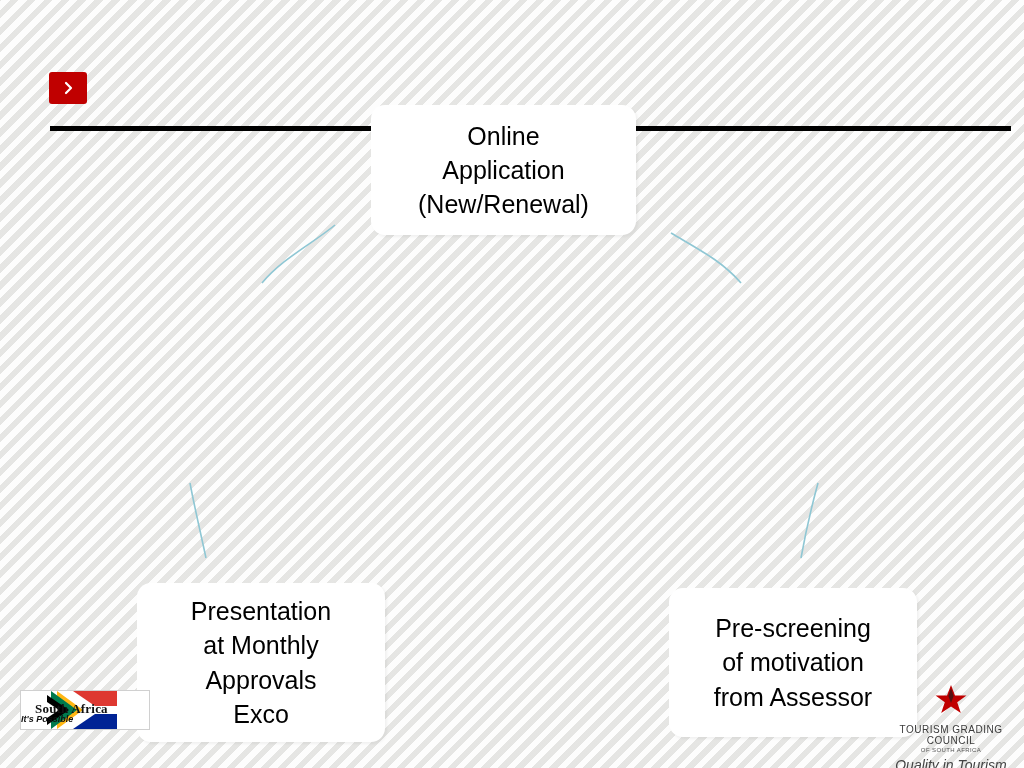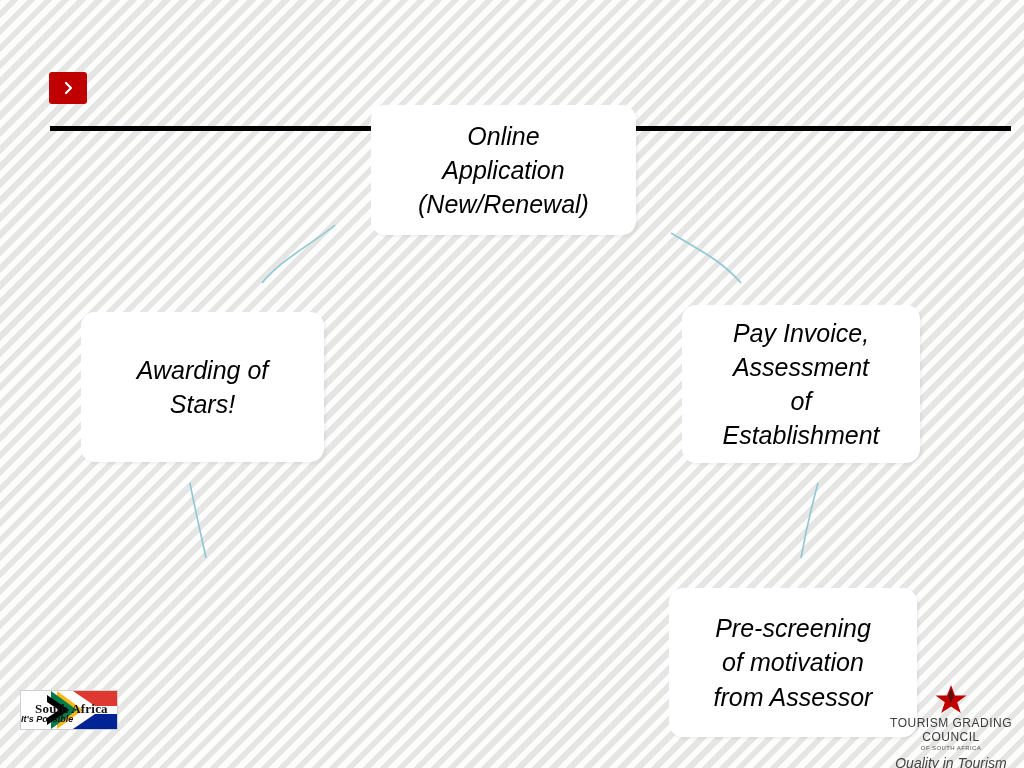--- a/index.html
+++ b/index.html
@@ -86,21 +86,20 @@
     border-radius: 14px;
     display: flex;
     align-items: center;
     justify-content: center;
     text-align: center;
     color: #000000;
     font-size: 25px;
     line-height: 1.37;
     z-index: 2;
     box-shadow: 2px 2px 3px rgba(0,0,0,0.05);
-    font-style: italic;
   }
   .flow-box span { display: block; padding: 0 10px; white-space: pre-line; }
 
   #box-online        { left: 371px; top: 105px;  width: 265px; height: 130px; }
   #box-pay           { left: 682px; top: 305px;  width: 238px; height: 158px; }
   #box-prescreen     { left: 669px; top: 588px;  width: 248px; height: 149px; }
   #box-presentation  { left: 137px; top: 583px;  width: 248px; height: 159px; }
   #box-awarding      { left: 81px;  top: 312px;  width: 243px; height: 150px; }
 
   
@@ -112,20 +111,21 @@
     height: 58px;
     z-index: 3;
   }
   .sa-flag-logo .flag-wrap {
     position: relative;
     width: 96px;
     height: 38px;
     background: #ffffff;
     border: 1px solid #d0d0d0;
     overflow: hidden;
+    padding-left: 32px;
   }
   .sa-flag-logo .flag-svg { position: absolute; left: 0; top: 0; }
   .sa-flag-logo .sa-text {
     position: absolute;
     left: 14px;
     top: 10px;
     font-size: 13px;
     font-weight: bold;
     color: #111;
     font-family: "Liberation Serif", serif;
@@ -145,24 +145,24 @@
     position: absolute;
     left: 888px;
     top: 684px;
     width: 126px;
     height: 66px;
     z-index: 3;
     text-align: center;
   }
   .tgcsa-logo .star-row { height: 30px; display: flex; align-items: flex-end; justify-content: center; }
   .tgcsa-logo .l1 {
-    font-size: 12px;
+    font-size: 10px;
     letter-spacing: 0.5px;
     color: #3b3b3b;
-    margin-top: 2px;
+    margin-top: 10px;
   }
   .tgcsa-logo .l2 {
     font-size: 6px;
     letter-spacing: 0.4px;
     color: #555;
     margin-top: 1px;
   }
   .tgcsa-logo .l3 {
     font-size: 14px;
     font-style: italic;
@@ -193,38 +193,34 @@
     <path d="M818 483 C 812 505, 806 530, 801 558" fill="none" stroke="#8fc7d4" stroke-width="1.6"></path>
     <path d="M190 483 C 194 505, 200 530, 206 558" fill="none" stroke="#8fc7d4" stroke-width="1.6"></path>
   </svg>
 
   <div class="flow-box" id="box-online">
     <span>Online
 Application
 (New/Renewal)</span>
   </div>
 
-  <div class="flow-box" id="box-pay">
-    <span>Pay Invoice,
-Assessment
-of
-Establishment</span>
-  </div>
 
   <div class="flow-box" id="box-prescreen">
     <span>Pre-screening
 of motivation
 from Assessor</span>
   </div>
 
-
-  <div class="flow-box" id="box-awarding">
-    <span>Awarding of
-Stars!</span>
-  </div>
+  <div class="flow-box" id="box-presentation">
+    <span>Presentation
+at Monthly
+Approvals
+Exco</span>
+  </div>
+
 
   <div class="sa-flag-logo">
     <div class="flag-wrap">
       <svg class="flag-svg" width="96" height="38" viewBox="0 0 96 38" aria-hidden="true">
         <rect x="0" y="0" width="96" height="38" fill="#ffffff"></rect>
         <path d="M96 0 L40 0 L66 19 L40 38 L96 38 Z" fill="#ffffff"></path>
         <path d="M96 0 L52 0 L74 15 L96 15 Z" fill="#de3831"></path>
         <path d="M96 23 L74 23 L52 38 L96 38 Z" fill="#002395"></path>
         <path d="M36 0 L62 19 L36 38 L36 30 L50 19 L36 8 Z" fill="#ffb612"></path>
         <path d="M30 0 L56 19 L30 38 L30 26 L42 19 L30 12 Z" fill="#007a4d"></path>

